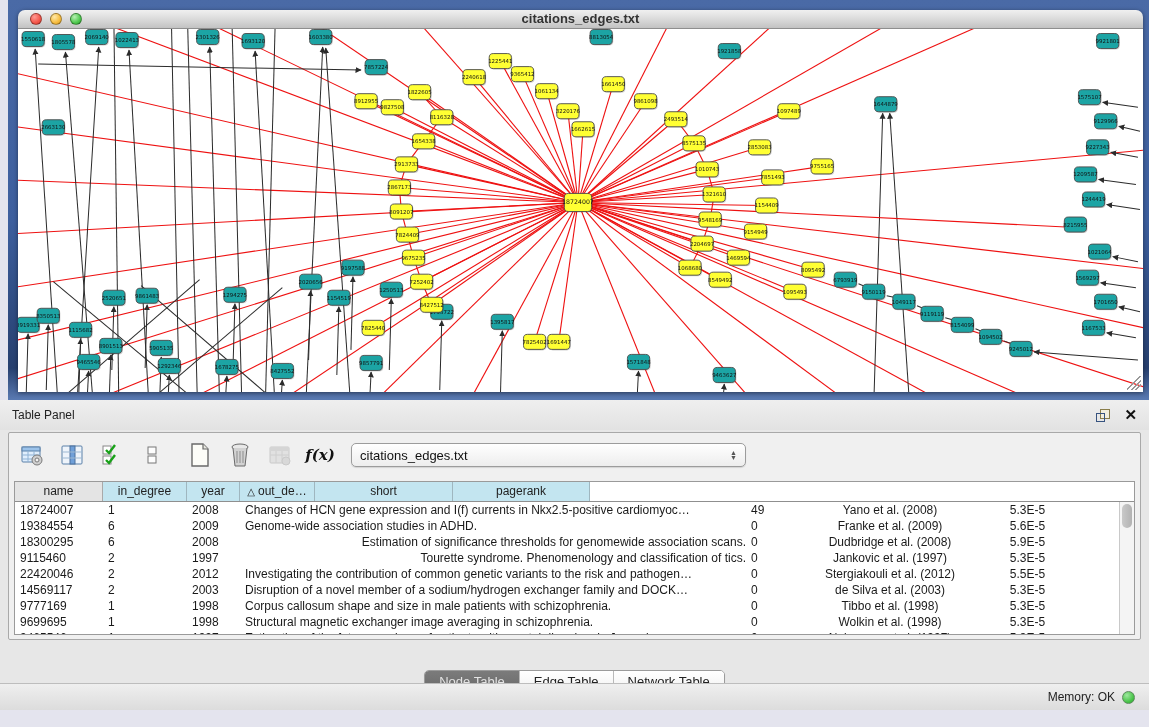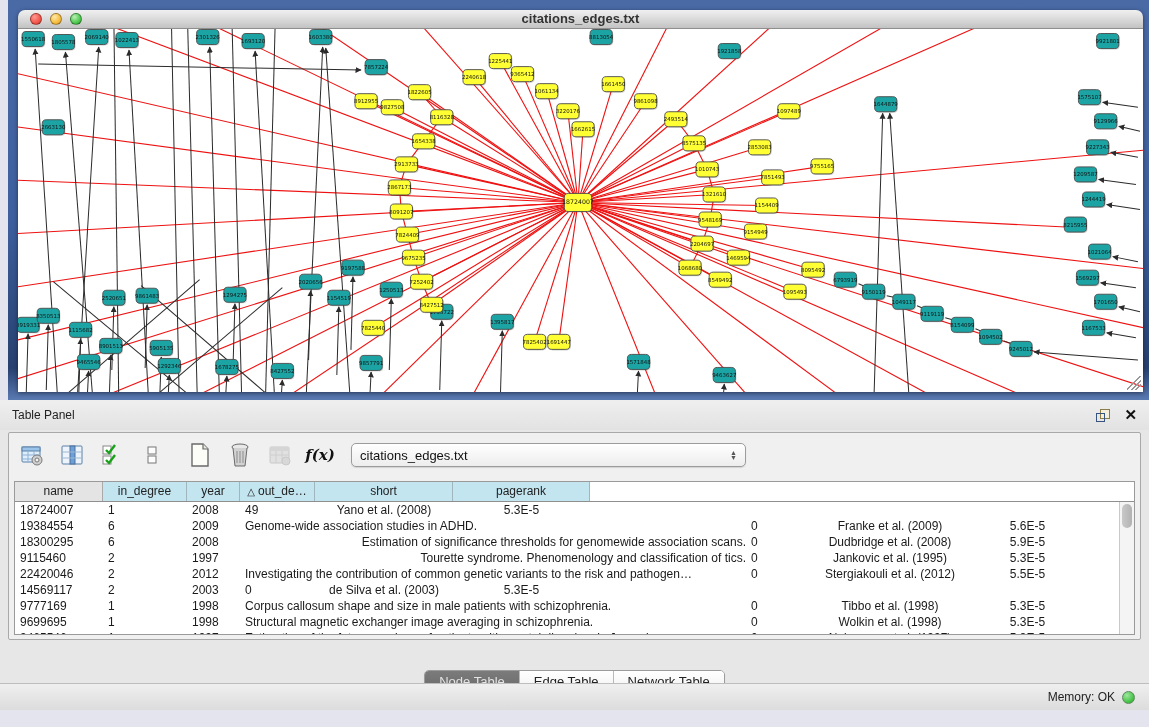--- a/index.html
+++ b/index.html
@@ -796,20 +796,21 @@
             <div class="th" style="width: 53px;">year</div>
             <div class="th" style="width: 75px;"><span class="sort">△</span>out_de…</div>
             <div class="th" style="width: 138px;">short</div>
             <div class="th" style="width: 137px;">pagerank</div>
           </div>
         <div class="tbody" id="tbody">
             <div class="tr">
               <div class="td" style="width: 88px;">18724007</div>
               <div class="td" style="width: 84px;">1</div>
               <div class="td" style="width: 53px;">2008</div>
+              <div class="td" style="width: 506px;">Changes of HCN gene expression and I(f) currents in Nkx2.5-positive cardiomyoc…</div>
               <div class="td" style="width: 75px;">49</div>
               <div class="td center" style="width: 138px;">Yano et al. (2008)</div>
               <div class="td center" style="width: 137px;">5.3E-5</div>
             </div>
             <div class="tr">
               <div class="td" style="width: 88px;">19384554</div>
               <div class="td" style="width: 84px;">6</div>
               <div class="td" style="width: 53px;">2009</div>
               <div class="td" style="width: 506px;">Genome-wide association studies in ADHD.</div>
               <div class="td" style="width: 75px;">0</div>
@@ -824,36 +825,37 @@
               <div class="td" style="width: 75px;">0</div>
               <div class="td center" style="width: 138px;">Dudbridge et al. (2008)</div>
               <div class="td center" style="width: 137px;">5.9E-5</div>
             </div>
             <div class="tr">
               <div class="td" style="width: 88px;">9115460</div>
               <div class="td" style="width: 84px;">2</div>
               <div class="td" style="width: 53px;">1997</div>
               <div class="td" style="width: 506px; text-align: right;">Tourette syndrome. Phenomenology and classification of tics.</div>
               <div class="td" style="width: 75px;">0</div>
-              <div class="td center" style="width: 138px;">Jankovic et al. (1995)</div>
+              <div class="td center" style="width: 138px;">Jankovic et al. (1997)</div>
               <div class="td center" style="width: 137px;">5.3E-5</div>
             </div>
             <div class="tr">
               <div class="td" style="width: 88px;">22420046</div>
               <div class="td" style="width: 84px;">2</div>
               <div class="td" style="width: 53px;">2012</div>
               <div class="td" style="width: 506px;">Investigating the contribution of common genetic variants to the risk and pathogen…</div>
               <div class="td" style="width: 75px;">0</div>
               <div class="td center" style="width: 138px;">Stergiakouli et al. (2012)</div>
               <div class="td center" style="width: 137px;">5.5E-5</div>
             </div>
             <div class="tr">
               <div class="td" style="width: 88px;">14569117</div>
               <div class="td" style="width: 84px;">2</div>
               <div class="td" style="width: 53px;">2003</div>
+              <div class="td" style="width: 506px;">Disruption of a novel member of a sodium/hydrogen exchanger family and DOCK…</div>
               <div class="td" style="width: 75px;">0</div>
               <div class="td center" style="width: 138px;">de Silva et al. (2003)</div>
               <div class="td center" style="width: 137px;">5.3E-5</div>
             </div>
             <div class="tr">
               <div class="td" style="width: 88px;">9777169</div>
               <div class="td" style="width: 84px;">1</div>
               <div class="td" style="width: 53px;">1998</div>
               <div class="td" style="width: 506px;">Corpus callosum shape and size in male patients with schizophrenia.</div>
               <div class="td" style="width: 75px;">0</div>

